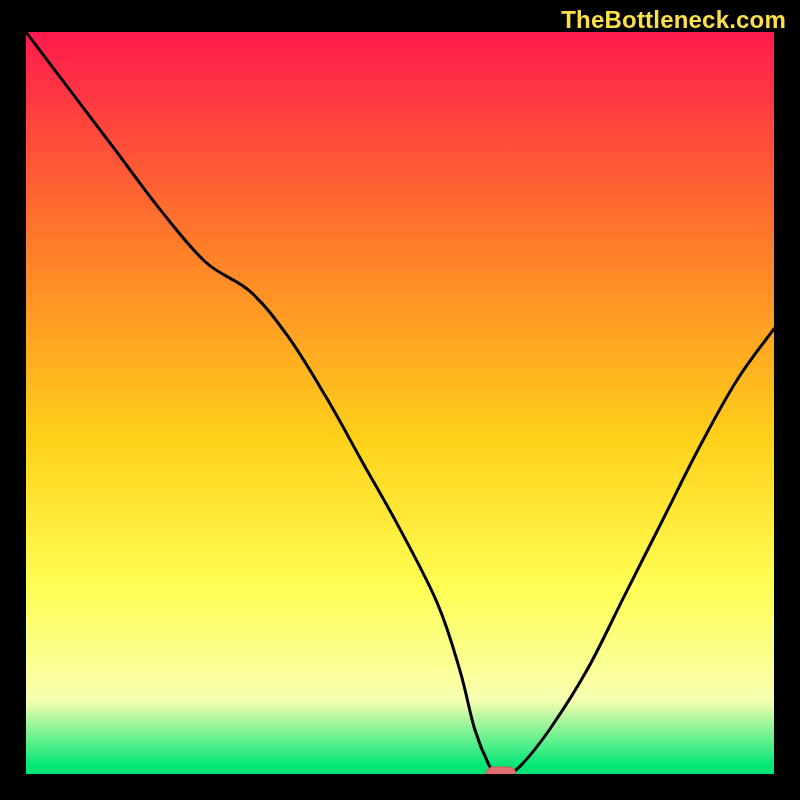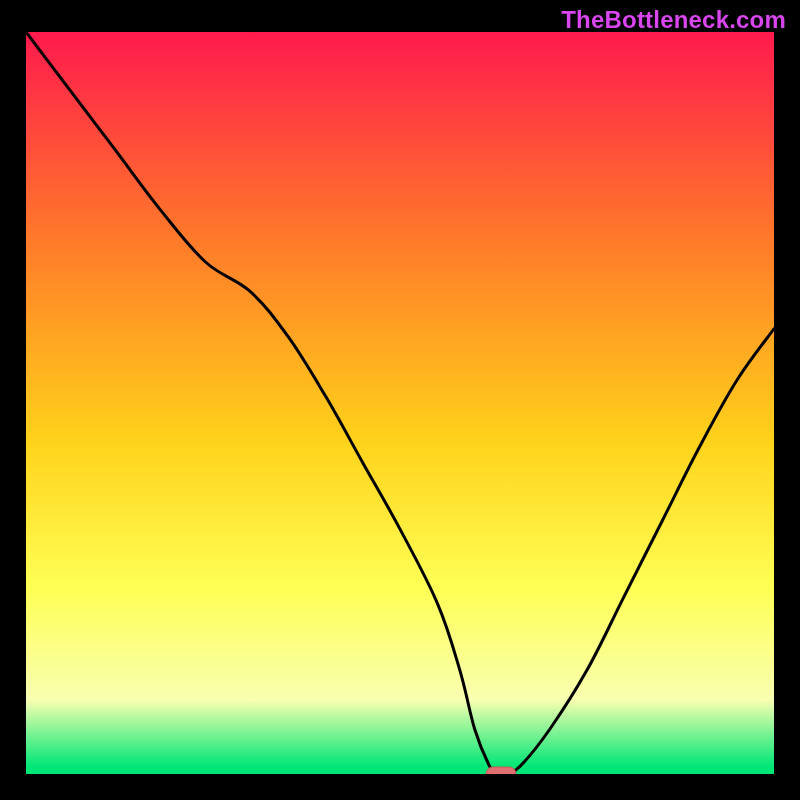--- a/index.html
+++ b/index.html
@@ -14,21 +14,21 @@
   .frame {
     position: relative;
     width: 800px;
     height: 800px;
     background: #000;
   }
   .watermark {
     position: absolute;
     top: 6px;
     right: 14px;
-    color: #d946ef;
+    color: #fde047;
     font-size: 24px;
     font-weight: 600;
     letter-spacing: 0.2px;
     z-index: 10;
     user-select: none;
   }
   .plot-wrap {
     position: absolute;
     left: 26px;
     top: 32px;

